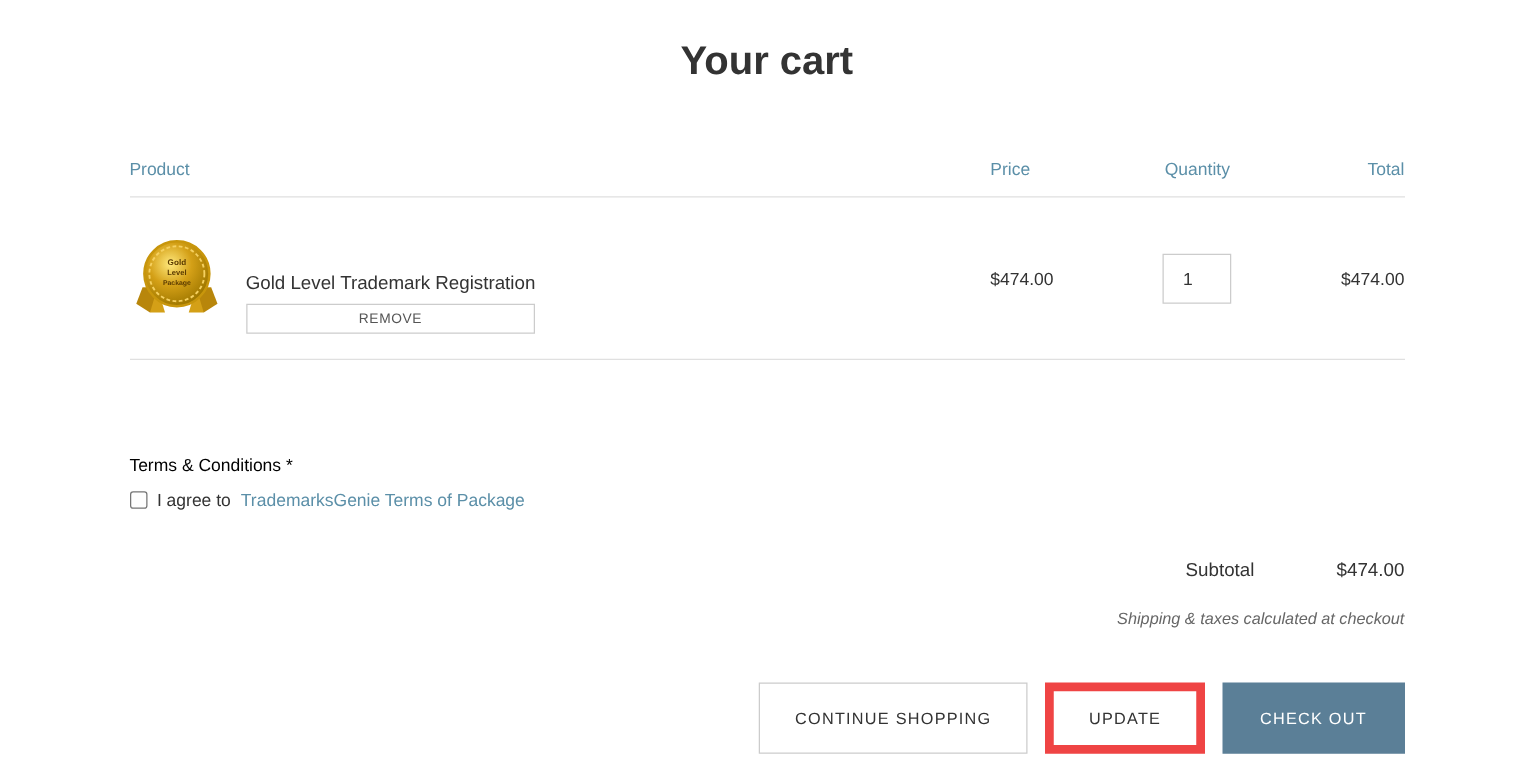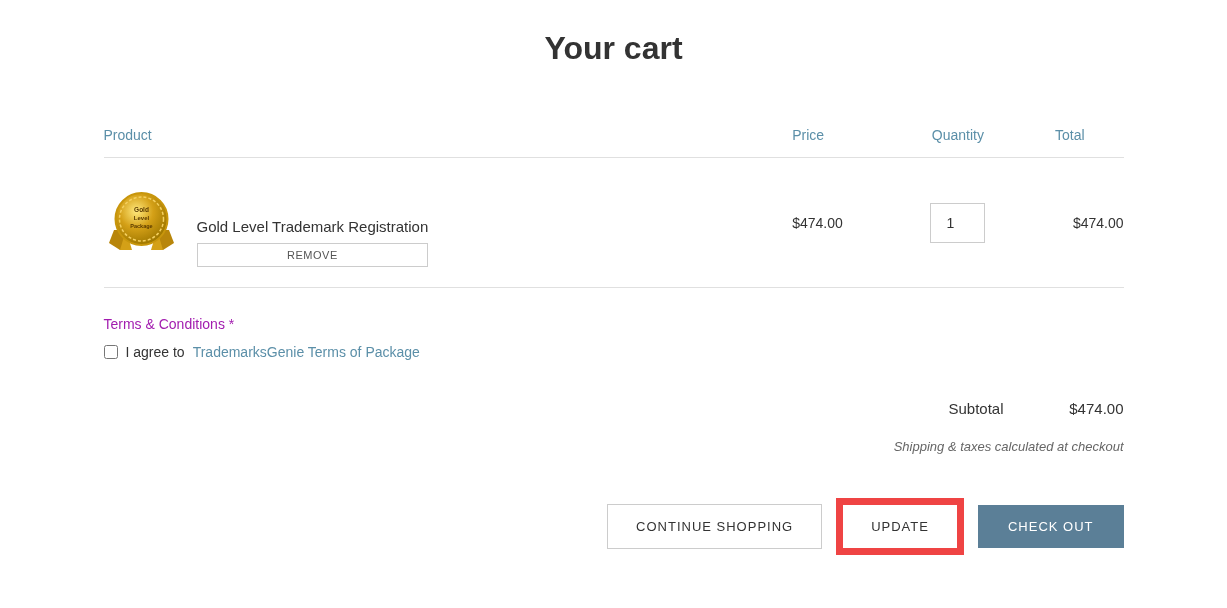--- a/index.html
+++ b/index.html
@@ -30,21 +30,21 @@
     }
     .cart-table thead th {
       padding: 10px 0 14px;
       font-weight: 400;
       font-size: 14px;
       color: #5b8fa8;
     }
     .cart-table thead th.col-product { text-align: left; }
     .cart-table thead th.col-price { text-align: left; }
     .cart-table thead th.col-qty { text-align: center; }
-    .cart-table thead th.col-total { }
+    .cart-table thead th.col-total { text-align: right; }
     .cart-table tbody tr {
       border-bottom: 1px solid #e0e0e0;
     }
     .cart-table tbody td {
       padding: 20px 0;
       vertical-align: middle;
     }
     .product-cell {
       display: flex;
       align-items: center;
@@ -93,23 +93,24 @@
     }
     .col-total-val {
       text-align: right;
       font-size: 14px;
       color: #333;
     }
     .terms-section {
       padding: 28px 0 10px;
     }
     .terms-label {
-      color: #a21caf;
+      color: #000000;
       font-size: 14px;
       margin-bottom: 12px;
+      margin-top: 48px;
     }
     .terms-agree {
       display: flex;
       align-items: center;
       gap: 8px;
       font-size: 14px;
       color: #333;
     }
     .terms-agree a {
       color: #5b8fa8;
@@ -144,21 +145,20 @@
     }
     .shipping-note {
       font-size: 13px;
       color: #666;
       font-style: italic;
     }
     .action-buttons {
       display: flex;
       gap: 14px;
       margin-top: 22px;
-      align-items: center;
       border-radius: 14px;
     }
     .btn-continue {
       padding: 14px 28px;
       border: 1px solid #ccc;
       background: #fff;
       color: #333;
       font-size: 13px;
       letter-spacing: 1px;
       text-transform: uppercase;

